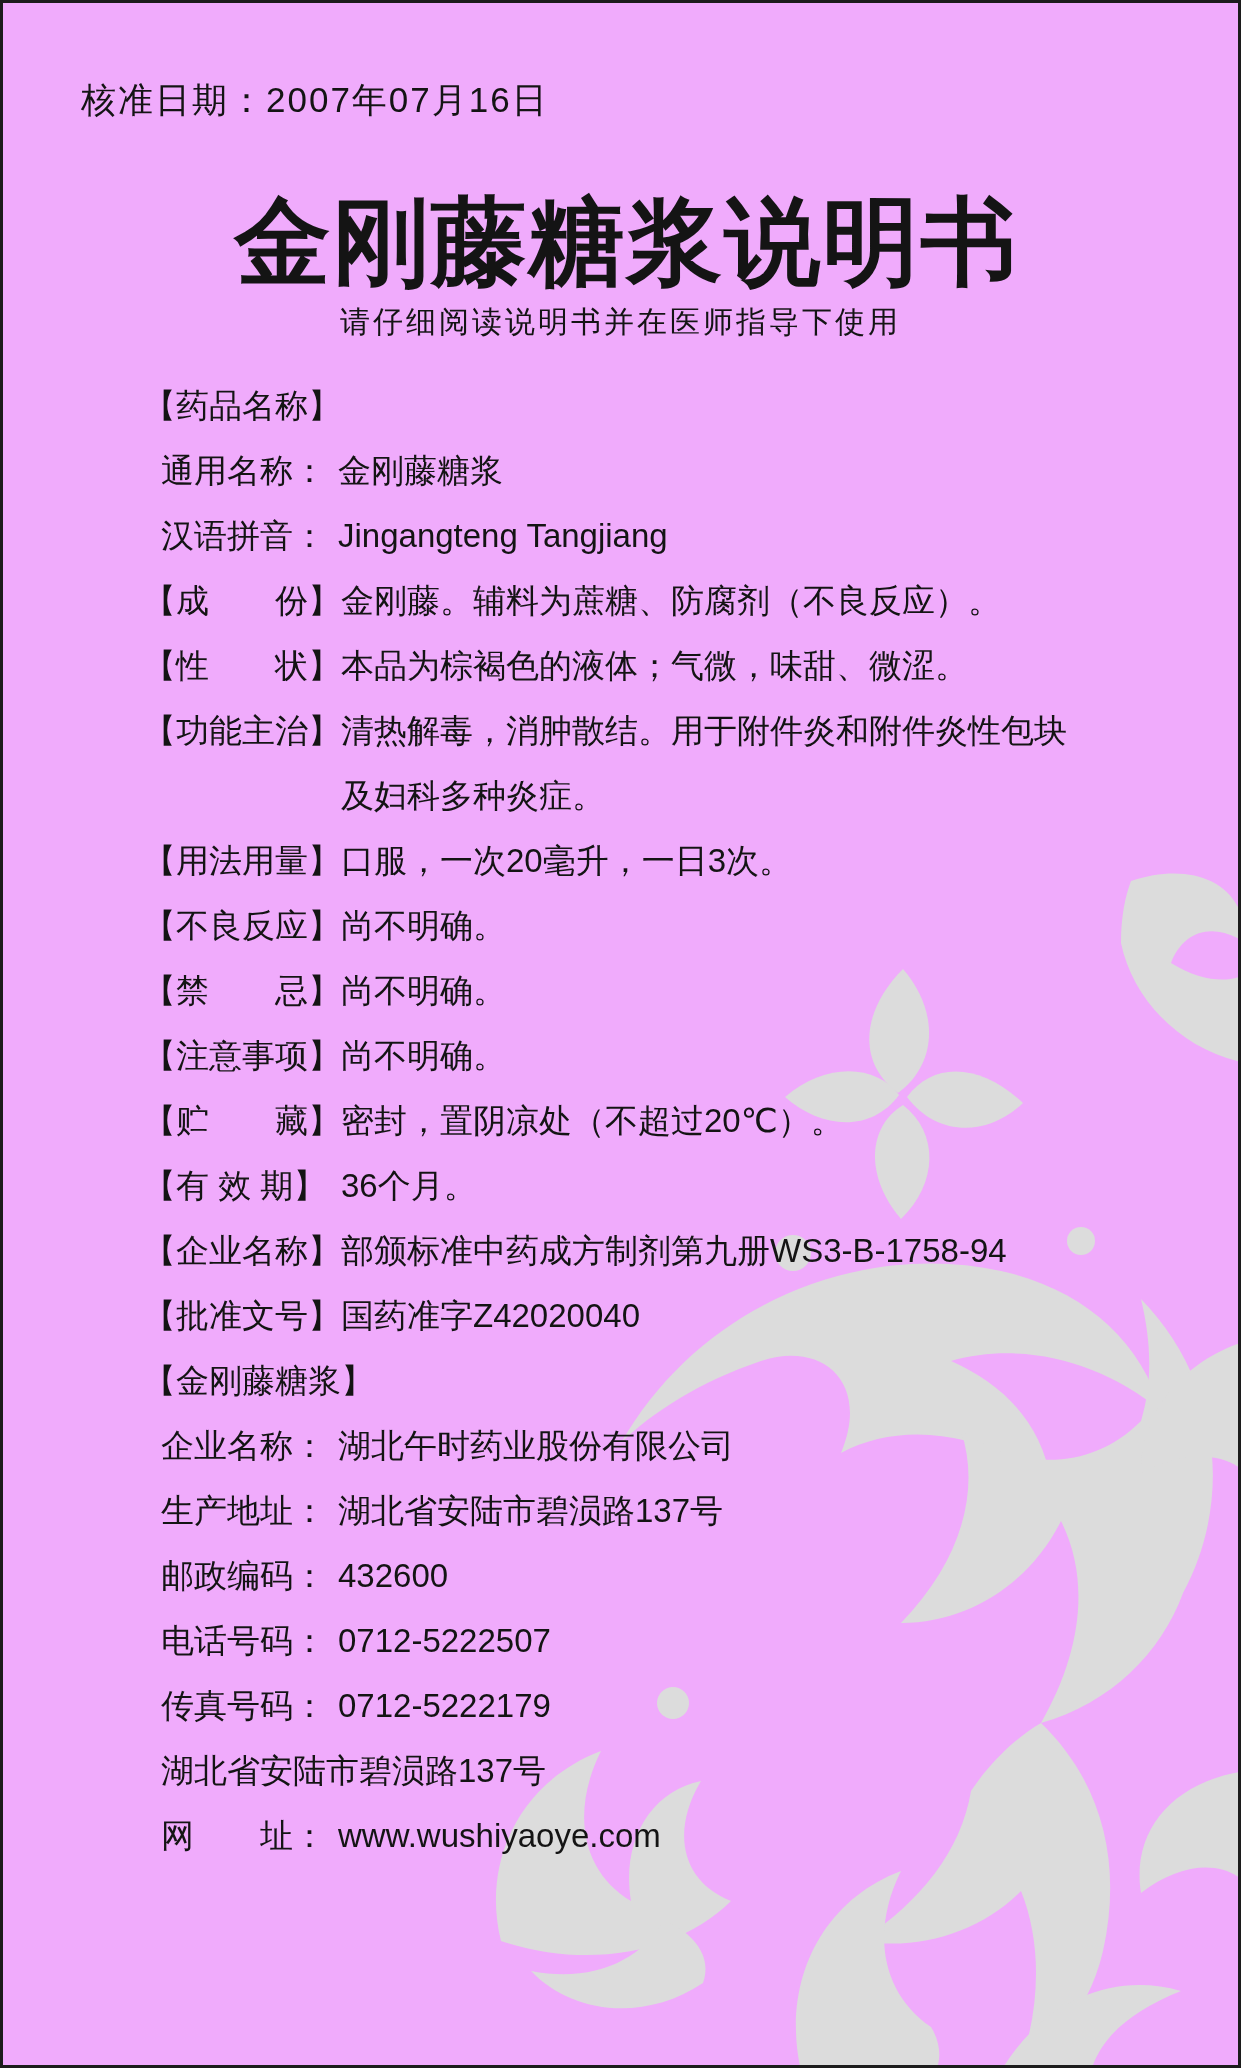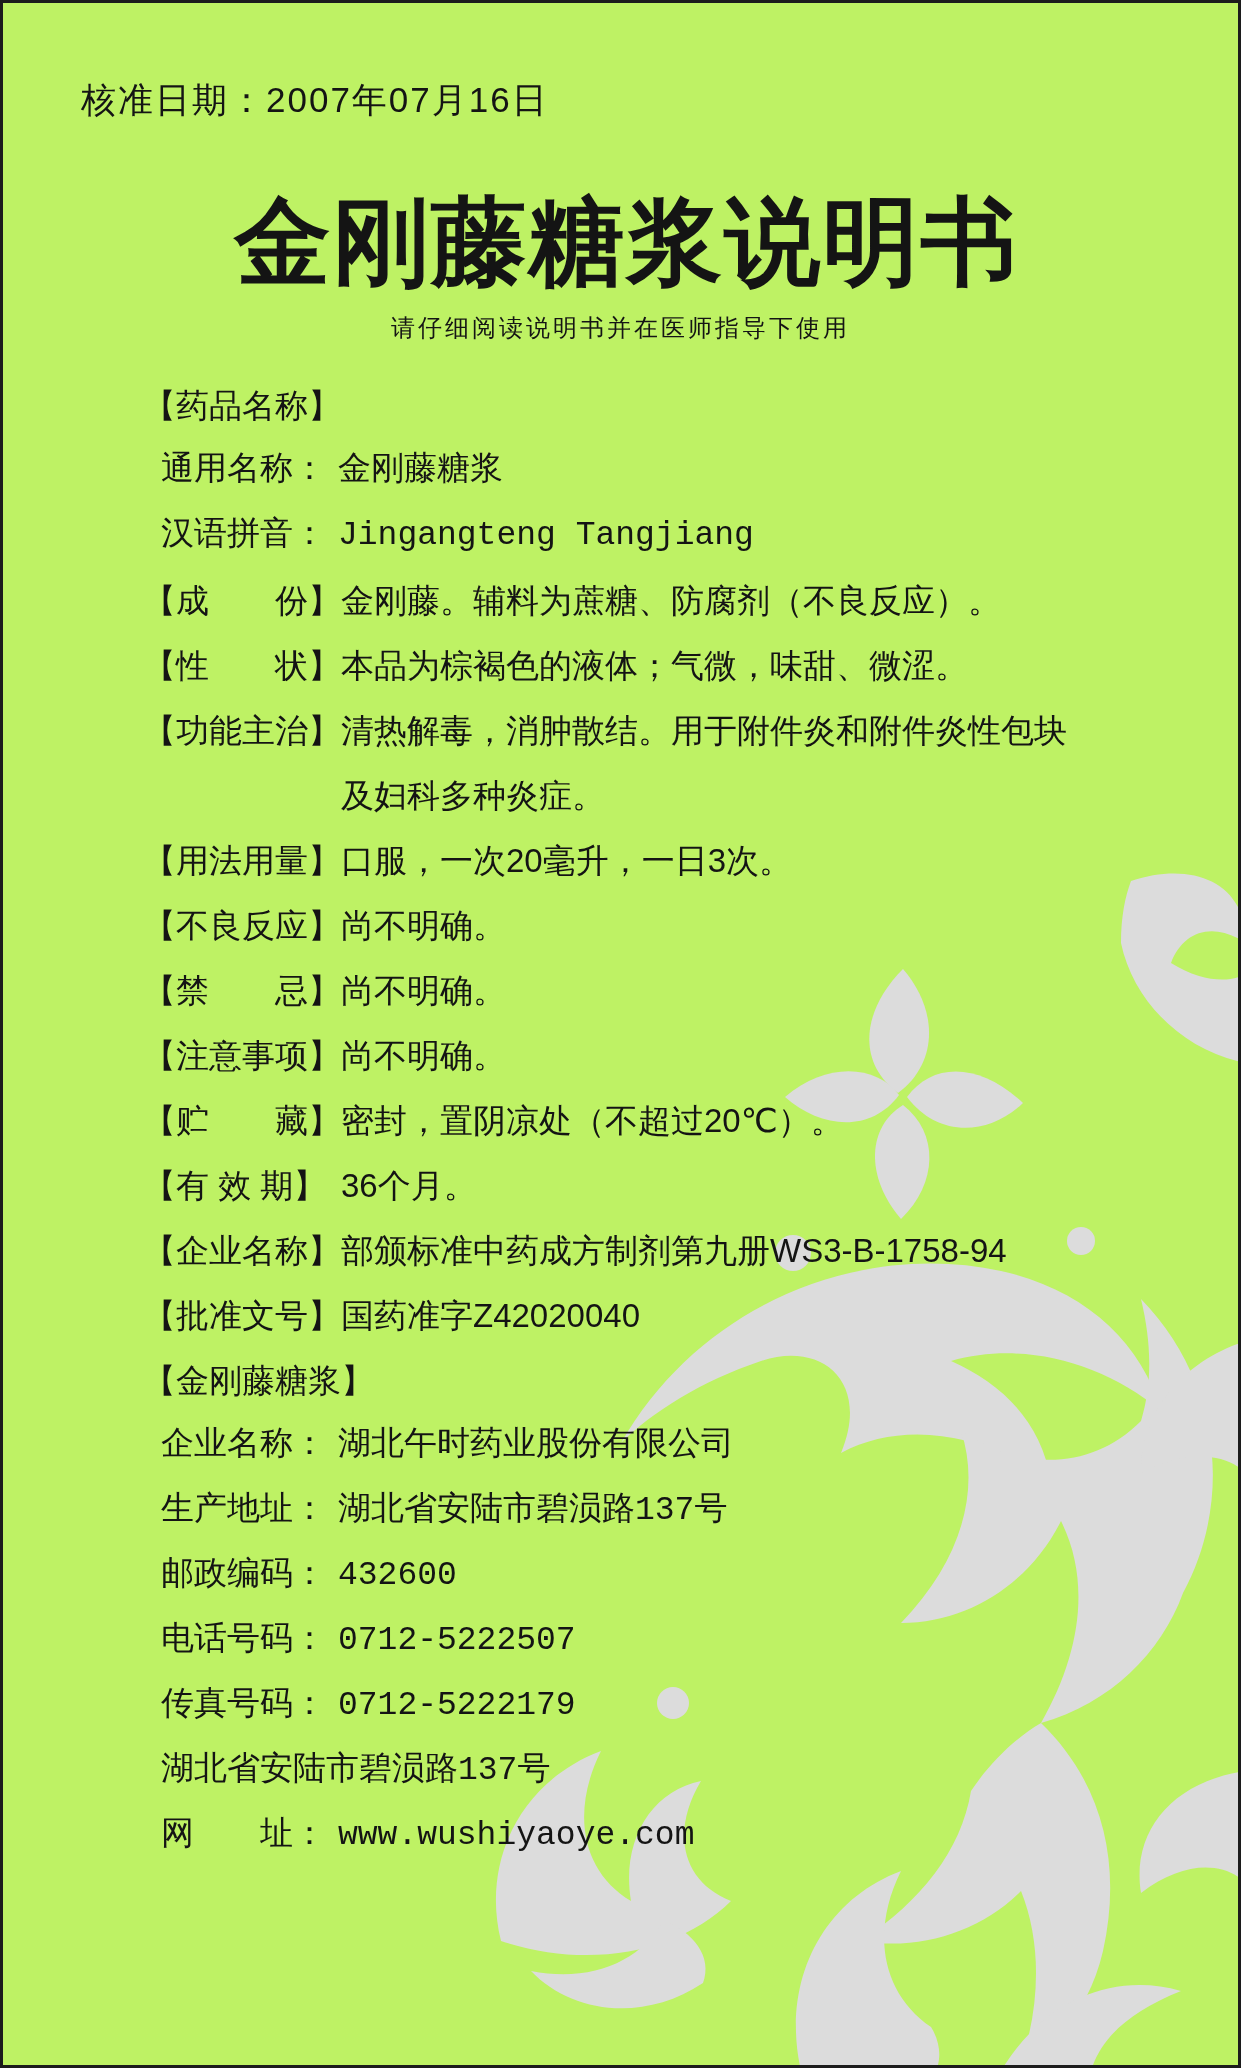--- a/index.html
+++ b/index.html
@@ -1,41 +1,41 @@
 <!DOCTYPE html>
 <html><head>
 <meta charset="utf-8">
 <style>
   html,body{margin:0;padding:0;background:#ffffff;}
   .page{
     position:relative;
     width:1241px;height:2068px;
     box-sizing:border-box;
-    background:#bef264;
+    background:#f0abfc;
     border:3px solid #1c1c1c;
     overflow:hidden;
     font-family:"Liberation Sans","DejaVu Sans",sans-serif;
     color:#141414;
   }
   .watermark{position:absolute;left:438px;top:818px;z-index:0;}
   .content{position:absolute;left:0;top:0;right:0;bottom:0;z-index:1;}
   .approval{position:absolute;left:78px;top:74px;font-size:35px;letter-spacing:2px;white-space:pre;}
   .doc-title{
     position:absolute;left:0;right:0;top:190px;
     text-align:center;
     font-family:"Liberation Serif","DejaVu Serif",serif;
     font-weight:bold;font-size:96px;letter-spacing:2px;line-height:1.05;padding-left:12px;
   }
-  .doc-subtitle{position:absolute;left:0;right:0;top:309px;text-align:center;font-size:24px;letter-spacing:3px;}
+  .doc-subtitle{position:absolute;left:0;right:0;top:299px;text-align:center;font-size:30px;letter-spacing:3px;}
   .bodytext{position:absolute;left:140px;right:152px;top:370px;font-size:33px;}
   .row{display:flex;align-items:flex-start;justify-content:flex-end;}
   .lbl{white-space:pre;flex:0 0 auto;line-height:65px;}
   .val{flex:1 1 auto;line-height:65px;}
   .lbl.sec{width:198px;}
-  .row.sub{padding-left:18px;font-family:Liberation Mono, monospace;}
+  .row.sub{padding-left:18px;}
   .row.sub .lbl{width:177px;}
 </style>
 </head>
 <body>
 
 <div class="page">
 
   <svg class="watermark" width="805" height="1250" viewBox="0 0 805 1250" aria-hidden="true">
     <g fill="#dcdcdc">
 

